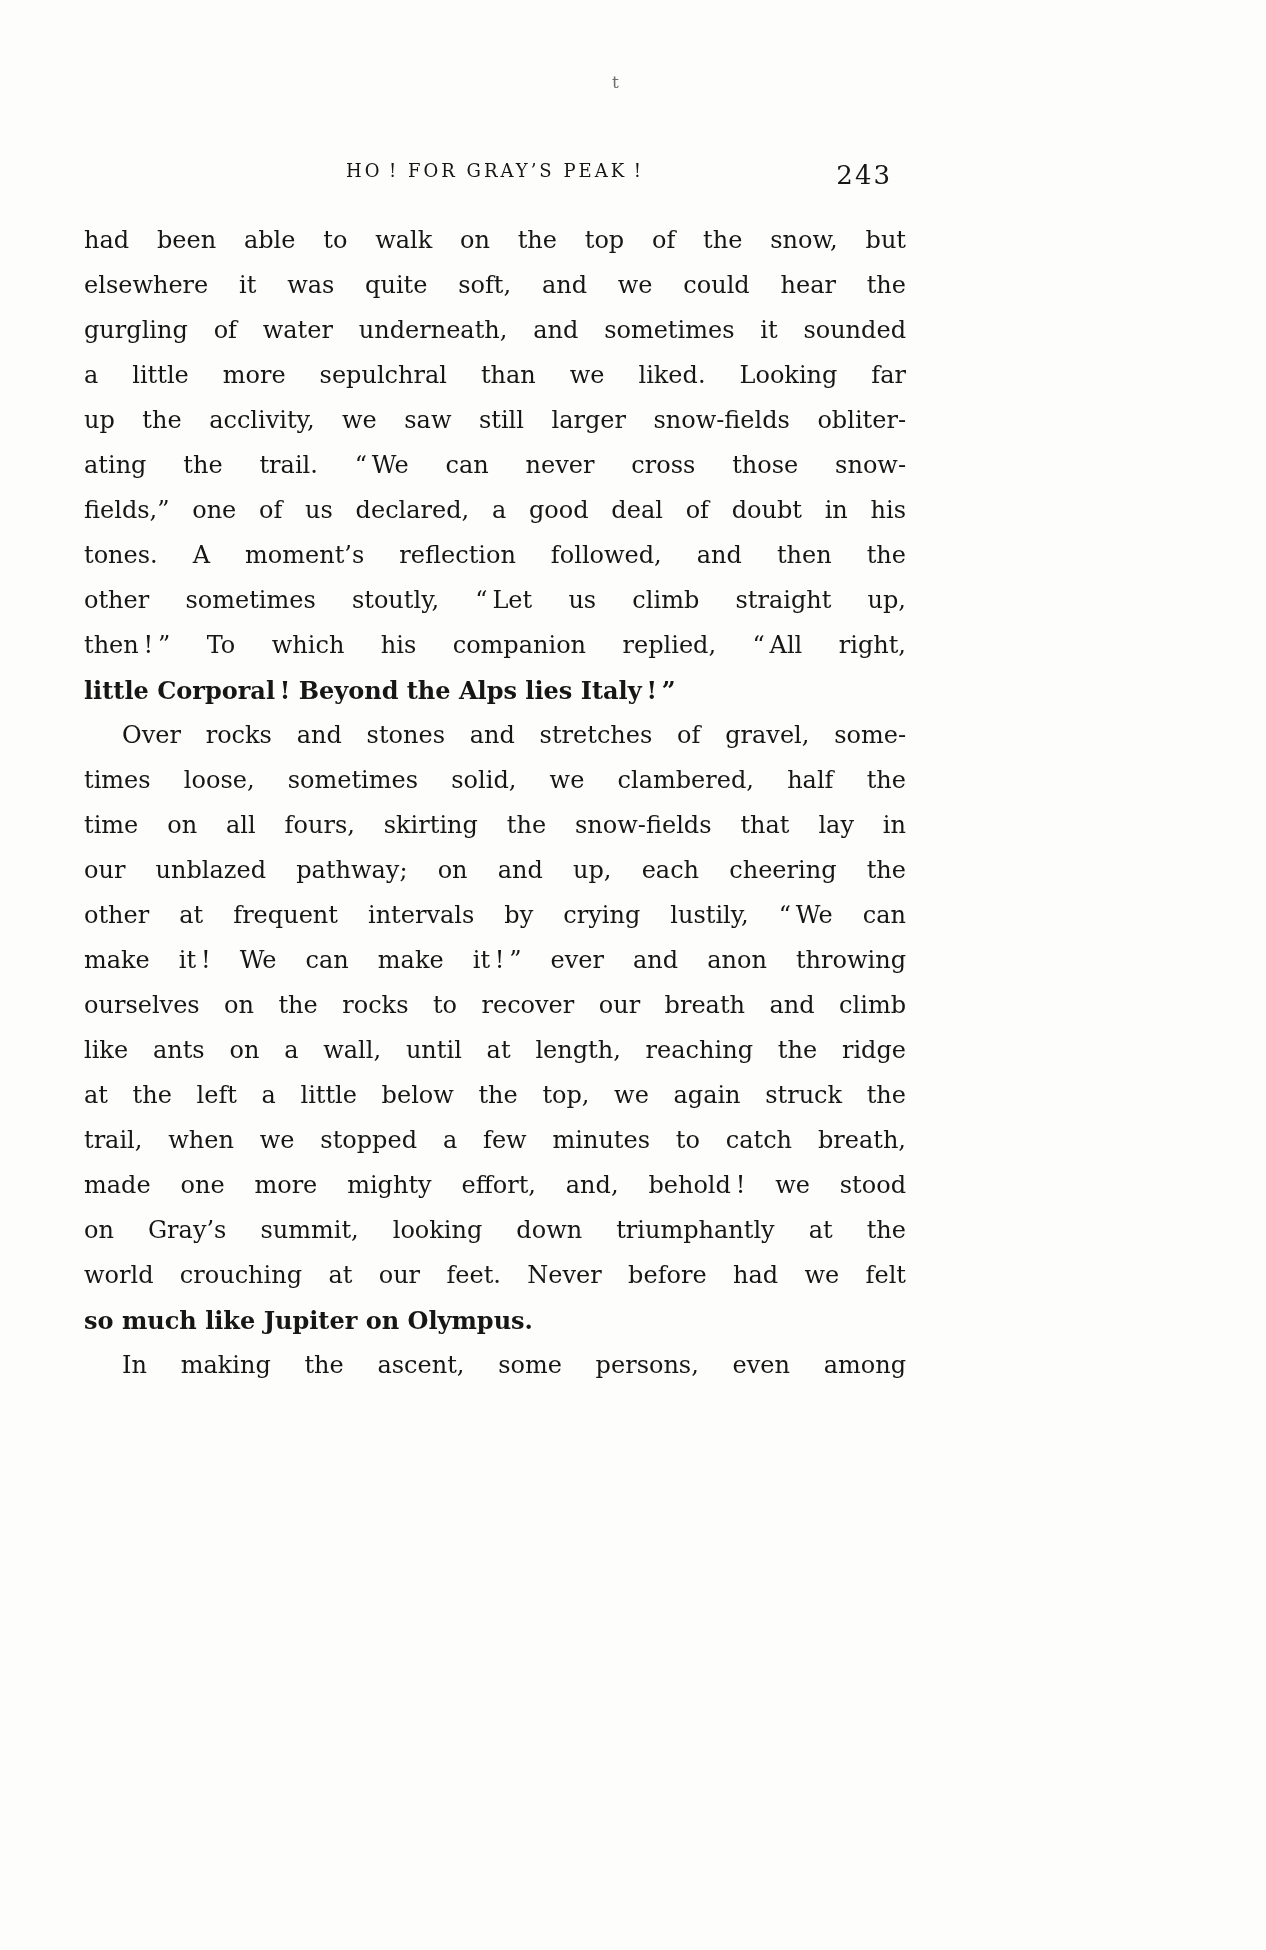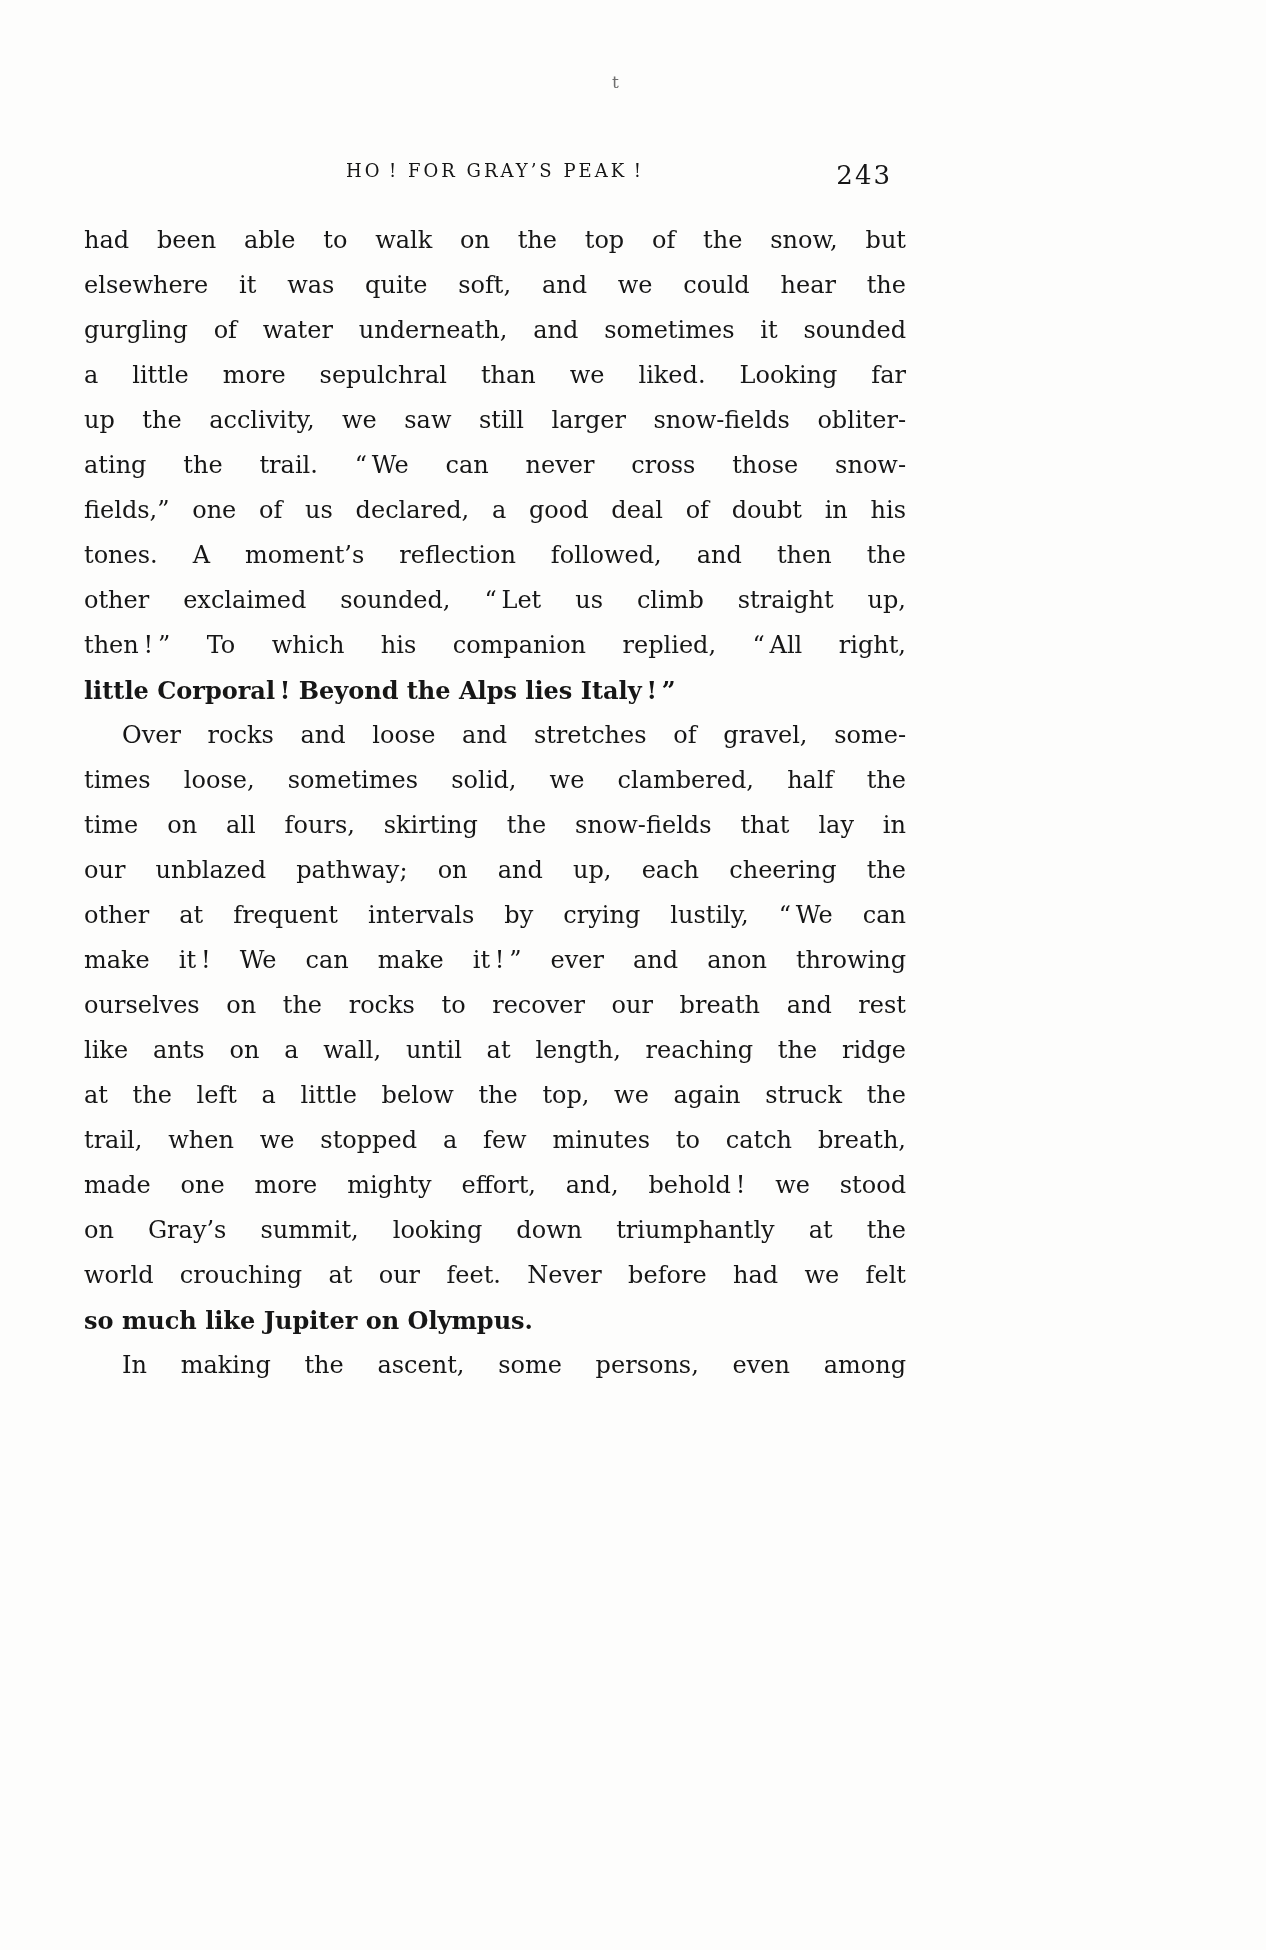--- a/index.html
+++ b/index.html
@@ -84,32 +84,32 @@
   <div class="body-block">
       <div class="paragraph">
         <div class="line">had been able to walk on the top of the snow, but</div>
         <div class="line">elsewhere it was quite soft, and we could hear the</div>
         <div class="line">gurgling of water underneath, and sometimes it sounded</div>
         <div class="line">a little more sepulchral than we liked.  Looking far</div>
         <div class="line">up the acclivity, we saw still larger snow-fields obliter-</div>
         <div class="line">ating the trail.  “ We can never cross those snow-</div>
         <div class="line">fields,” one of us declared, a good deal of doubt in his</div>
         <div class="line">tones.  A moment’s reflection followed, and then the</div>
-        <div class="line">other exclaimed sounded, “ Let us climb straight up,</div>
+        <div class="line">other sometimes stoutly, “ Let us climb straight up,</div>
         <div class="line">then ! ”  To which his companion replied, “ All right,</div>
         <div class="line lastline">little Corporal !   Beyond the Alps lies Italy ! ”</div>
       </div>
       <div class="paragraph">
-        <div class="line indent">Over rocks and loose and stretches of gravel, some-</div>
+        <div class="line indent">Over rocks and stones and stretches of gravel, some-</div>
         <div class="line">times loose, sometimes solid, we clambered, half the</div>
         <div class="line">time on all fours, skirting the snow-fields that lay in</div>
         <div class="line">our unblazed pathway; on and up, each cheering the</div>
         <div class="line">other at frequent intervals by crying lustily, “ We can</div>
         <div class="line">make it !  We can make it ! ” ever and anon throwing</div>
-        <div class="line">ourselves on the rocks to recover our breath and rest</div>
+        <div class="line">ourselves on the rocks to recover our breath and climb</div>
         <div class="line">like ants on a wall, until at length, reaching the ridge</div>
         <div class="line">at the left a little below the top, we again struck the</div>
         <div class="line">trail, when we stopped a few minutes to catch breath,</div>
         <div class="line">made one more mighty effort, and, behold ! we stood</div>
         <div class="line">on Gray’s summit, looking down triumphantly at the</div>
         <div class="line">world crouching at our feet.  Never before had we felt</div>
         <div class="line lastline">so much like Jupiter on Olympus.</div>
       </div>
       <div class="paragraph">
         <div class="line indent">In making the ascent, some persons, even among</div>

